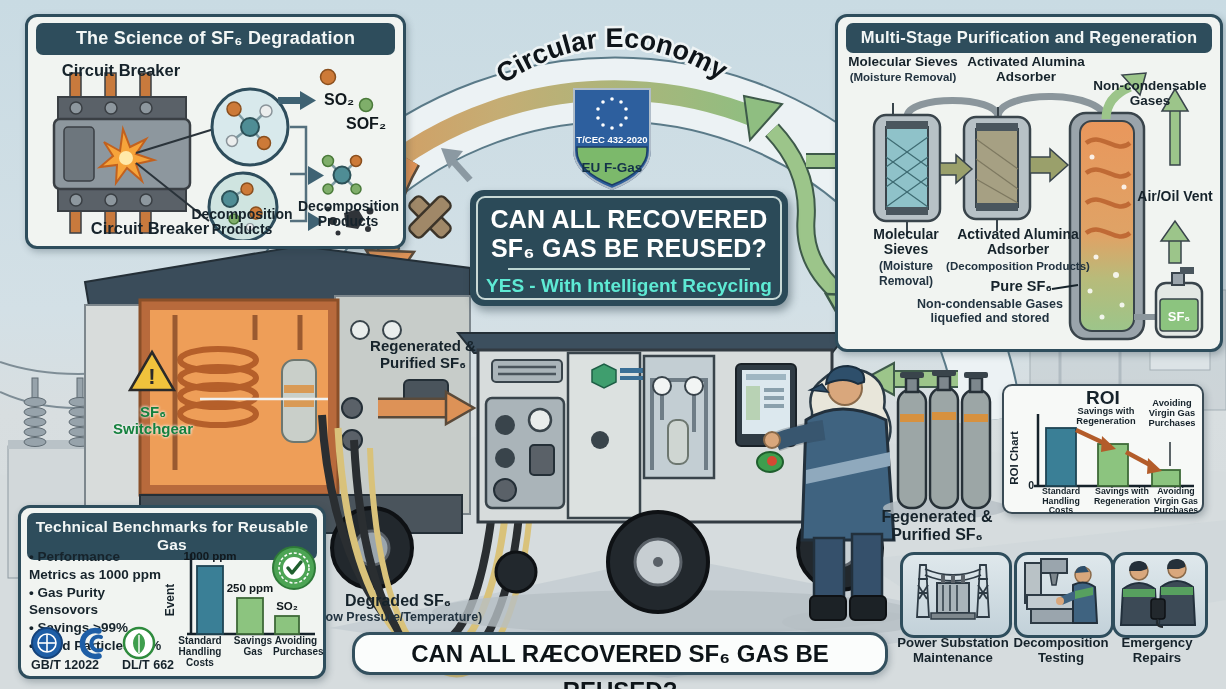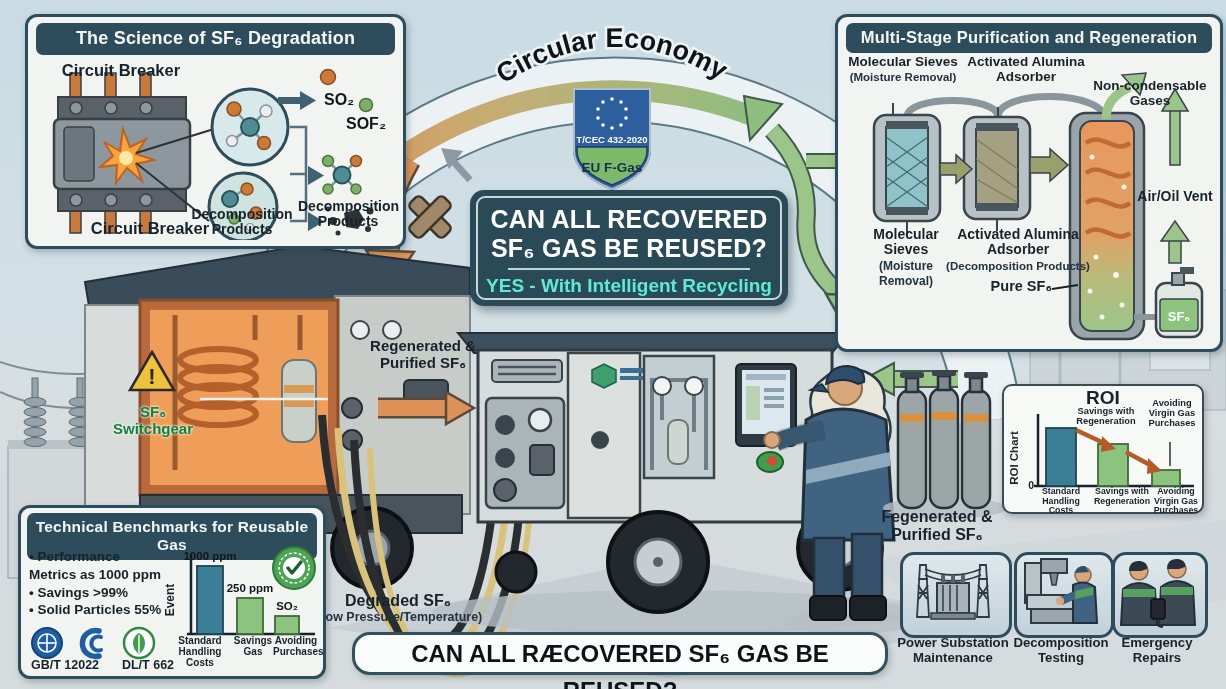--- a/index.html
+++ b/index.html
@@ -442,20 +442,21 @@
   <div class="lbl" style="left:14px;top:210px;width:108px;font-size:14px;">
     <span>Molecular Sieves</span><br>
     <span class="note" style="font-size:12px;">(Moisture Removal)</span>
   </div>
   <div class="lbl" style="left:104px;top:210px;width:152px;font-size:14px;">
     <span>Activated Alumina Adsorber</span><br>
     <span class="note" style="font-size:11.5px;">(Decomposition Products)</span>
   </div>
   <div class="lbl" style="left:298px;top:172px;width:78px;font-size:14px;">Air/Oil Vent</div>
   <div class="lbl" style="left:118px;top:262px;width:96px;font-size:14.5px;text-align:right;">Pure SF₆</div>
+  <div class="lbl note" style="left:66px;top:281px;width:172px;font-size:12.5px;font-weight:700;">Non-condensable Gases liquefied and stored</div>
 </div>
 
 <div class="qbox" style="left:470px;top:190px;width:306px;">
   <div class="qbox-inner">
     <div class="q-line">CAN ALL RECOVERED</div>
     <div class="q-line">SF₆ GAS BE REUSED?</div>
     <div class="q-div"></div>
     <div class="q-answer">YES - With Intelligent Recycling</div>
   </div>
 </div>
@@ -486,20 +487,21 @@
   <div class="small-x" style="left:140px;top:12px;width:56px;">Avoiding Virgin Gas Purchases</div>
   <div class="small-x" style="left:26px;top:101px;width:62px;font-size:8.8px;">Standard Handling Costs</div>
   <div class="small-x" style="left:88px;top:101px;width:60px;font-size:8.8px;">Savings with Regeneration</div>
   <div class="small-x" style="left:146px;top:101px;width:52px;font-size:8.8px;">Avoiding Virgin Gas Purchases</div>
 </div>
 
 <div class="panel" style="left:18px;top:505px;width:302px;height:168px;">
   <div class="panel-header" style="font-size:15.5px;margin:5px 6px 0;">Technical Benchmarks for Reusable Gas</div>
   <ul class="bullets" style="left:8px;top:40px;width:142px;">
     <li>Performance Metrics as 1000 ppm</li>
+    <li>Gas Purity Sensovors</li>
     <li>Savings &gt;99%</li>
     <li>Solid Particles 55%</li>
   </ul>
   <svg class="abs" style="left:6px;top:118px" width="140" height="36" viewBox="0 0 140 36">
     <g>
       <circle cx="20" cy="17" r="15" fill="#1e5ea6" stroke="#14427a" stroke-width="2"></circle>
       <circle cx="20" cy="17" r="9" fill="none" stroke="#ffffff" stroke-width="1.6"></circle>
       <line x1="11" y1="17" x2="29" y2="17" stroke="#ffffff" stroke-width="1.6"></line>
       <line x1="20" y1="8" x2="20" y2="26" stroke="#ffffff" stroke-width="1.6"></line>
     </g>

